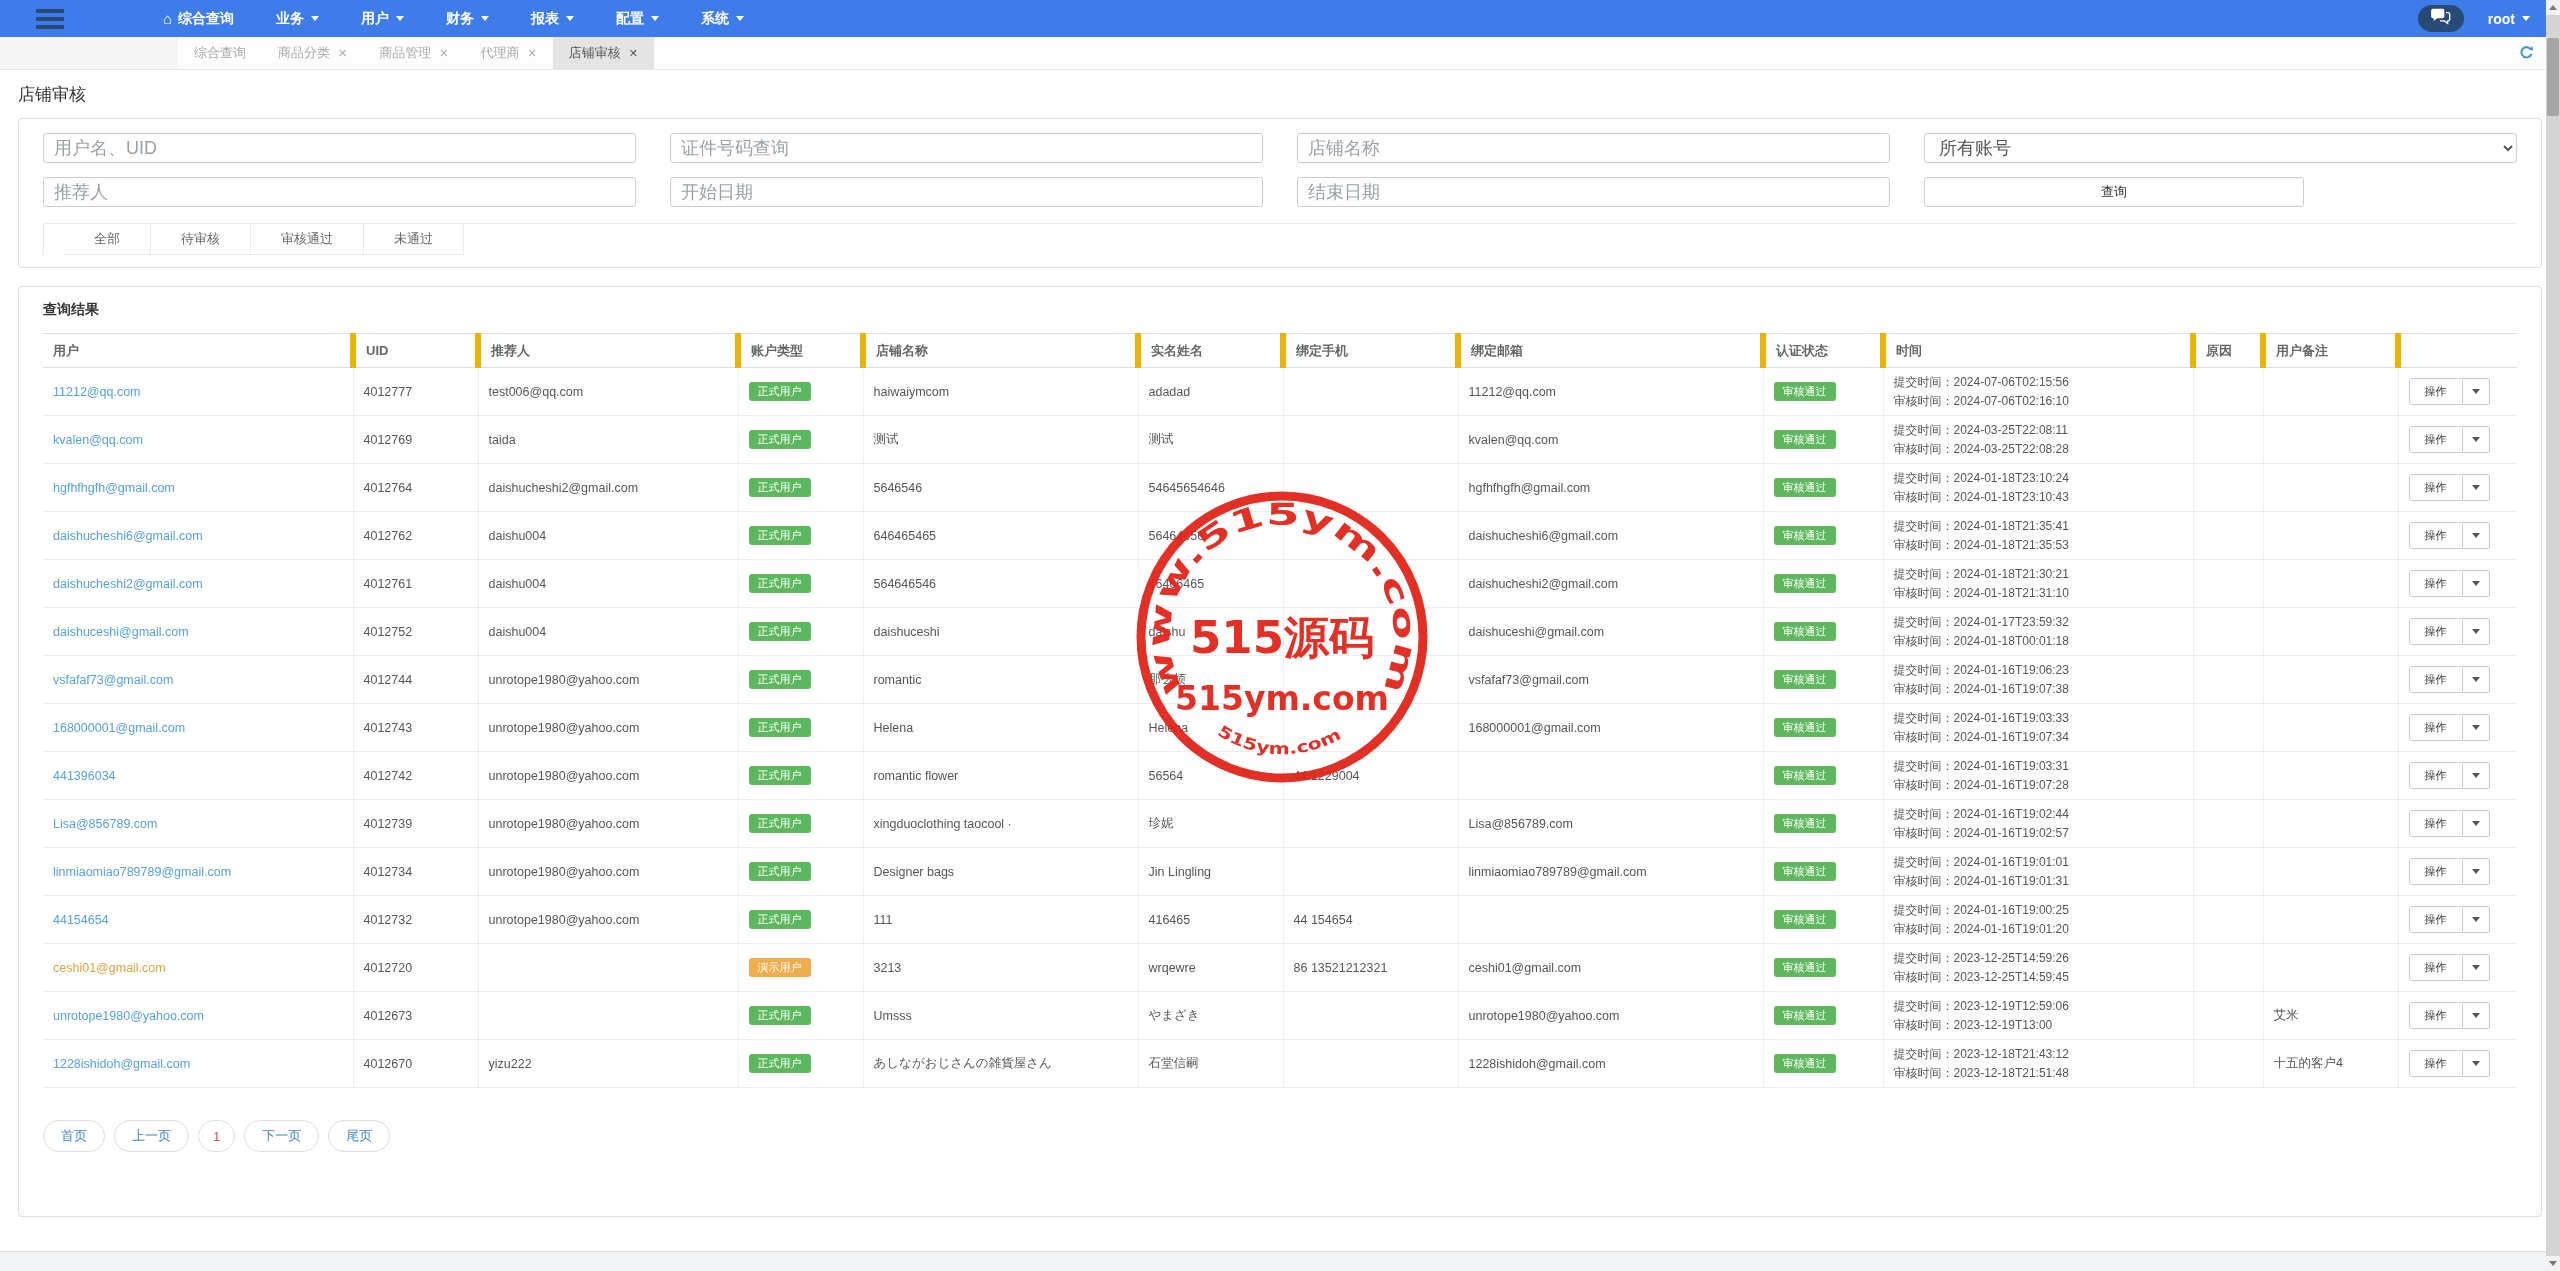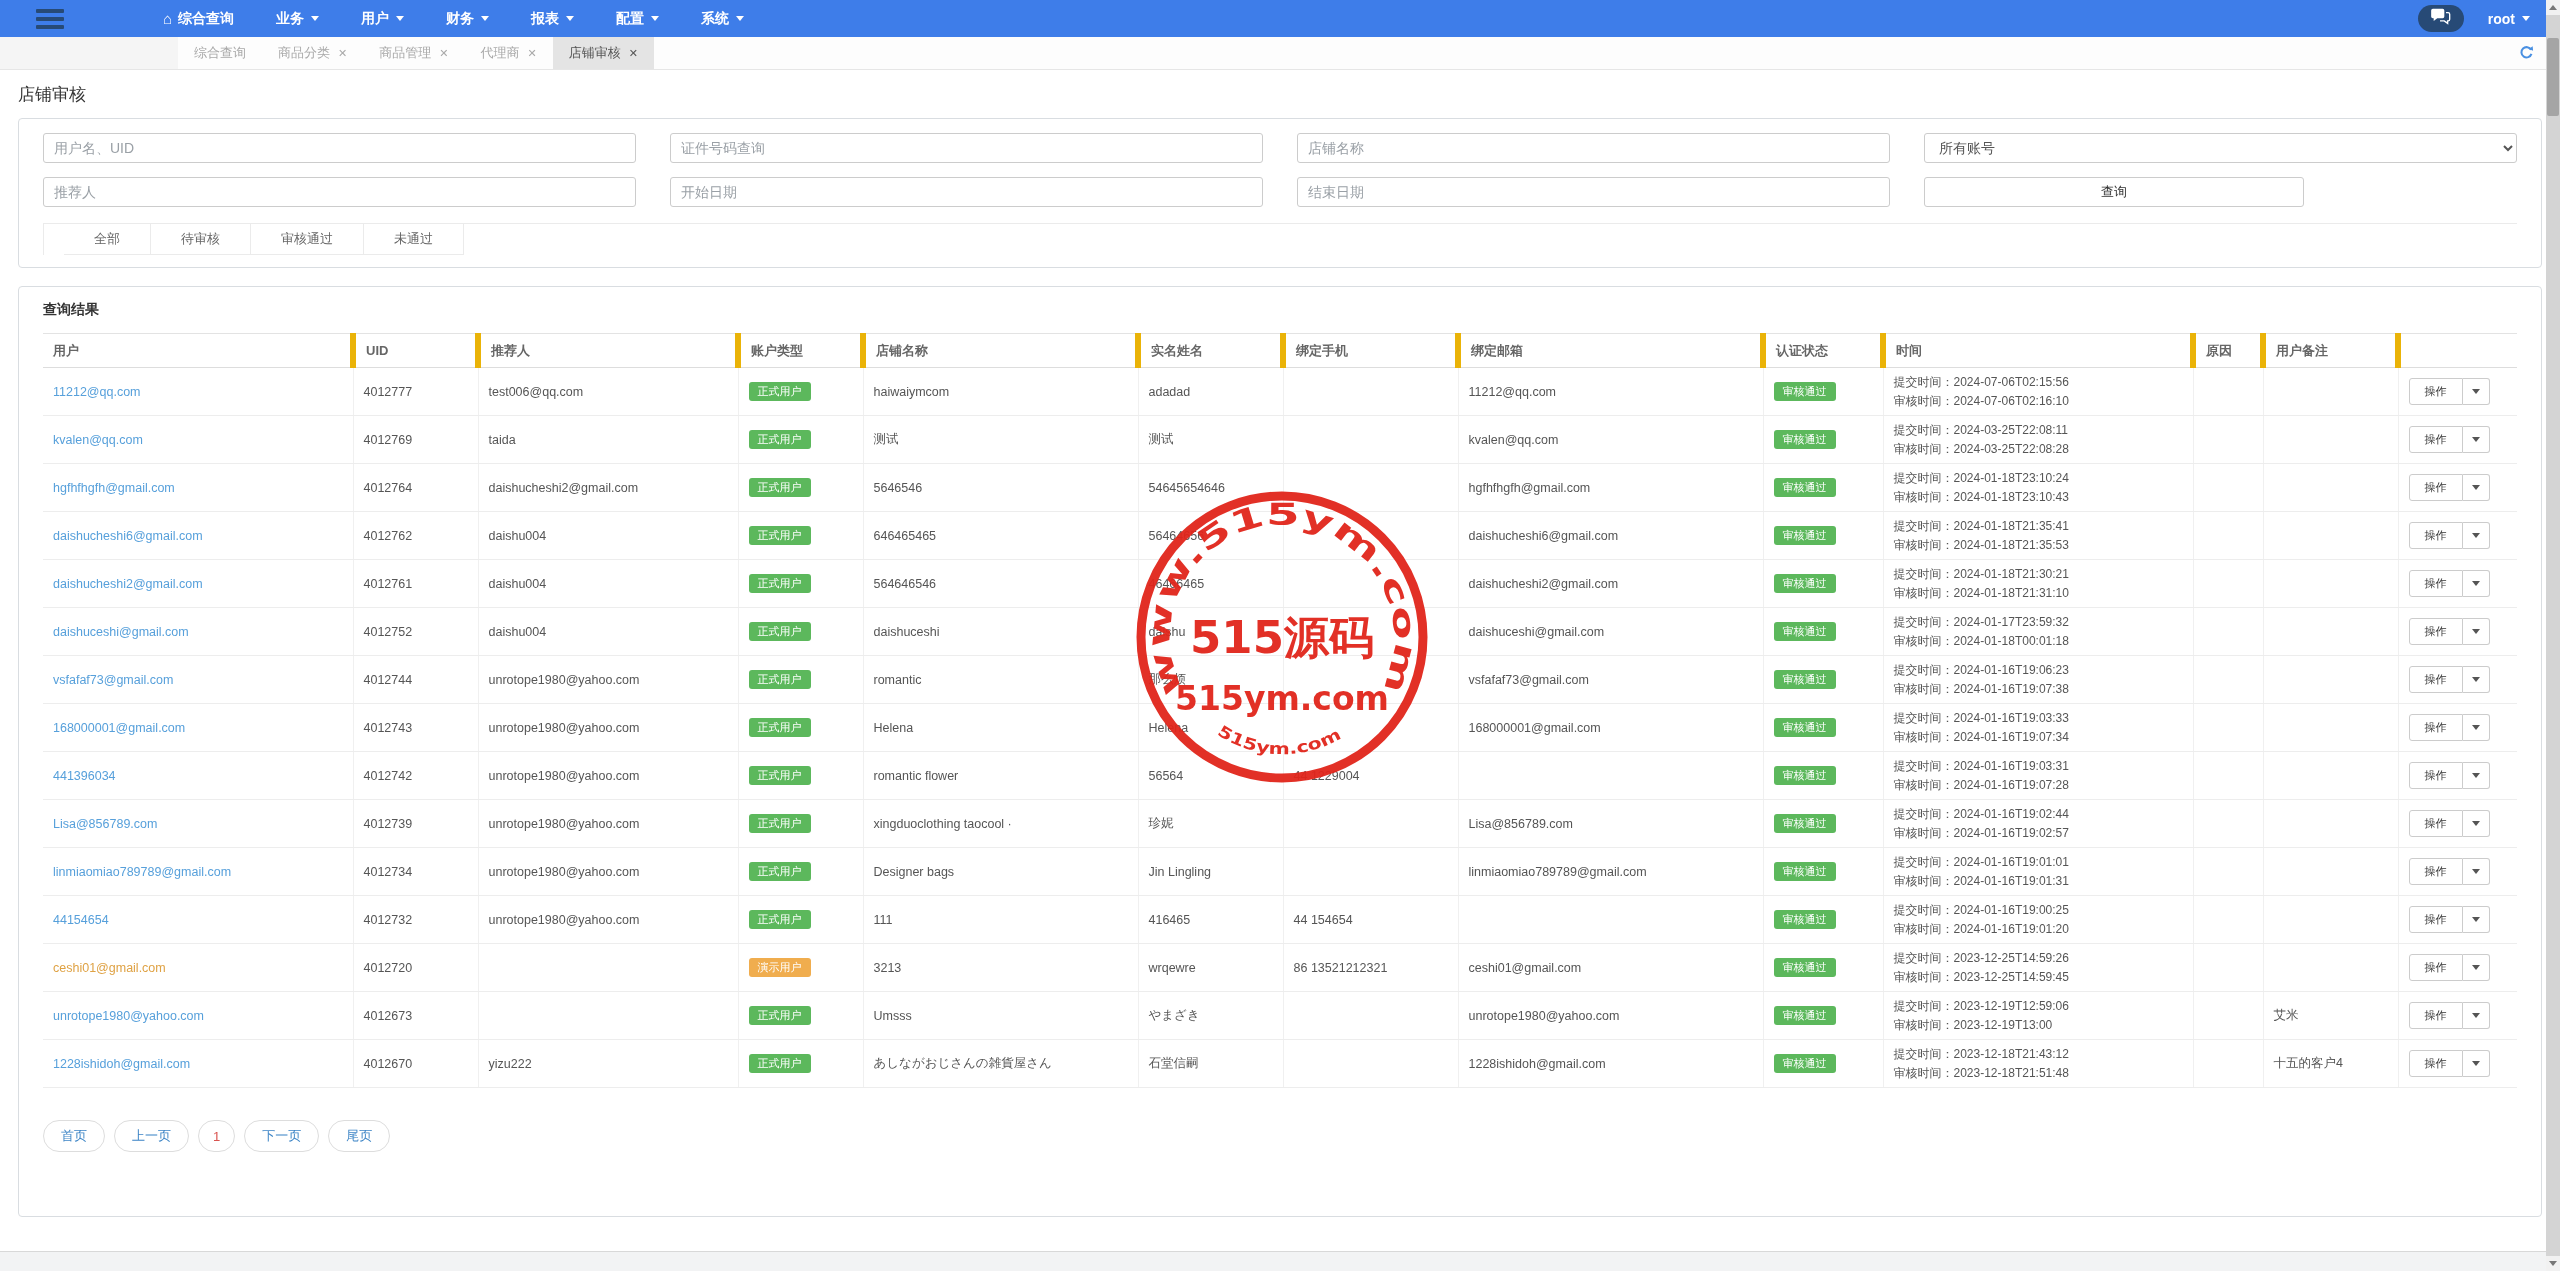--- a/index.html
+++ b/index.html
@@ -29,21 +29,21 @@
   .tab.active .tab-close { color:#555; }
   .refresh-corner { position:absolute; right:26px; top:8px; cursor:pointer; }
   
   .page-title { font-size:17px; color:#333; font-weight:normal; margin:13px 0 0 18px; }
   .panel { background:#fff; border:1px solid #d9dde1; border-radius:4px; margin:12px 18px 0; padding:14px 24px 12px; }
   .panel-heading { font-size:14px; font-weight:bold; color:#333; margin-bottom:14px; }
   
   .form-grid { display:grid; grid-template-columns:repeat(4, 1fr); column-gap:34px; row-gap:14px; }
   .txt-input, .sel-input {
     height:30px; width:100%; border:1px solid #ccc; border-radius:3px; padding:0 10px;
-    font-size:14px; color:#555; background:#fff; font-family:inherit; outline:none;
+    font-size:18px; color:#555; background:#fff; font-family:inherit; outline:none;
   }
   .txt-input::placeholder { color:#9aa0a6; opacity:1; }
   .sel-input { appearance:auto; }
   .query-btn { height:30px; width:380px; border:1px solid #ccc; border-radius:3px; background:#fff; font-size:13px; color:#333; cursor:pointer; font-family:inherit; }
   .filter-wrap { border-top:1px solid #ebebeb; margin-top:16px; }
   .filter-tabs { display:inline-flex; border-left:1px solid #ebebeb;padding-left:20px; }
   .filter-tab { height:31px; display:flex; align-items:center; justify-content:center; padding:0 30px; font-size:13px; color:#666; border-right:1px solid #ebebeb; border-bottom:1px solid #ebebeb; cursor:pointer; background:#fff; }
   
   table.results { width:100%; border-collapse:collapse; table-layout:fixed; margin-top:2px; }
   table.results th {

